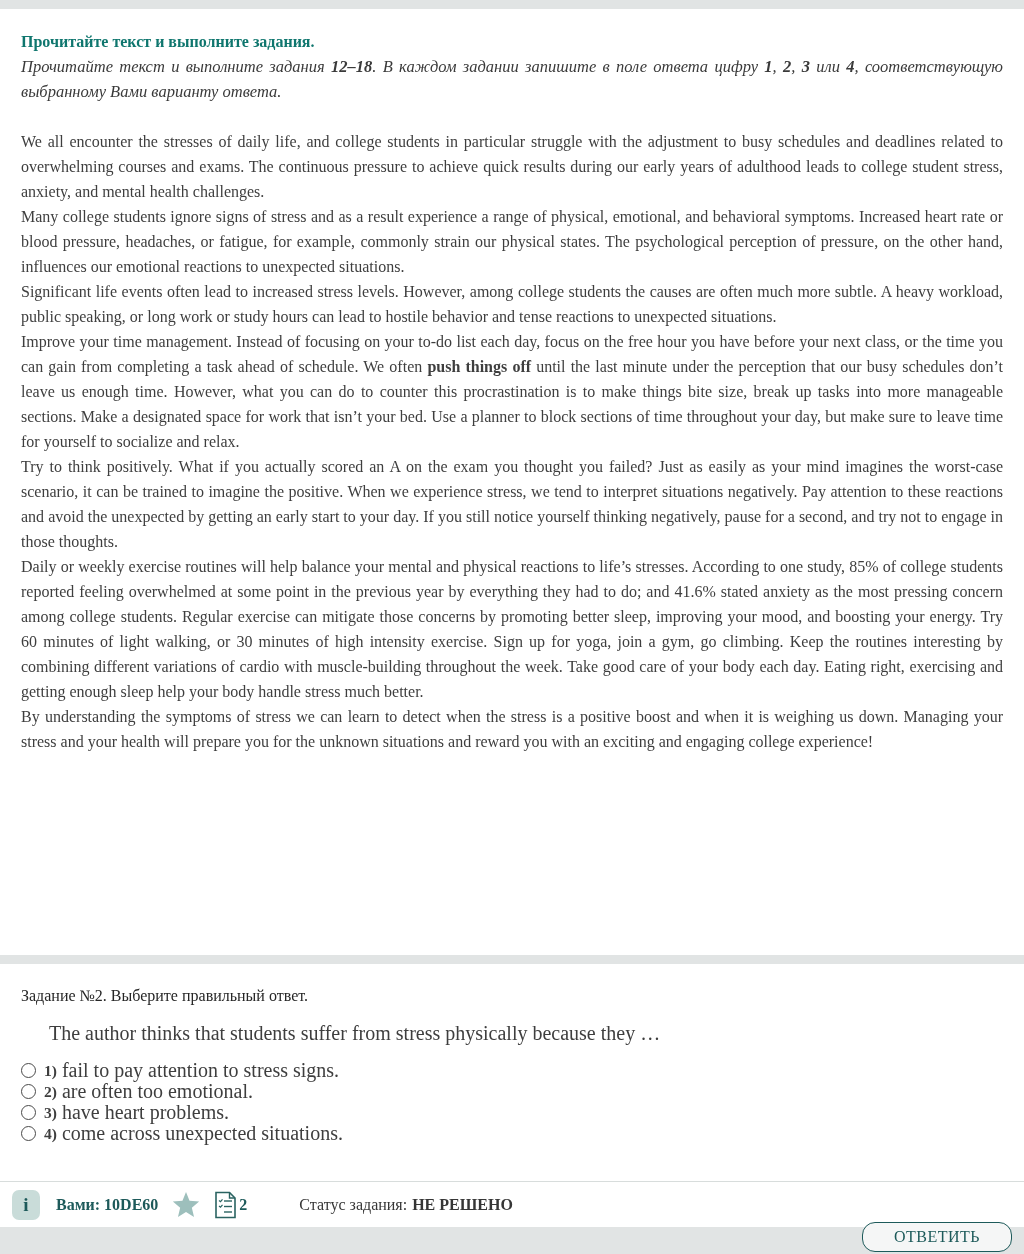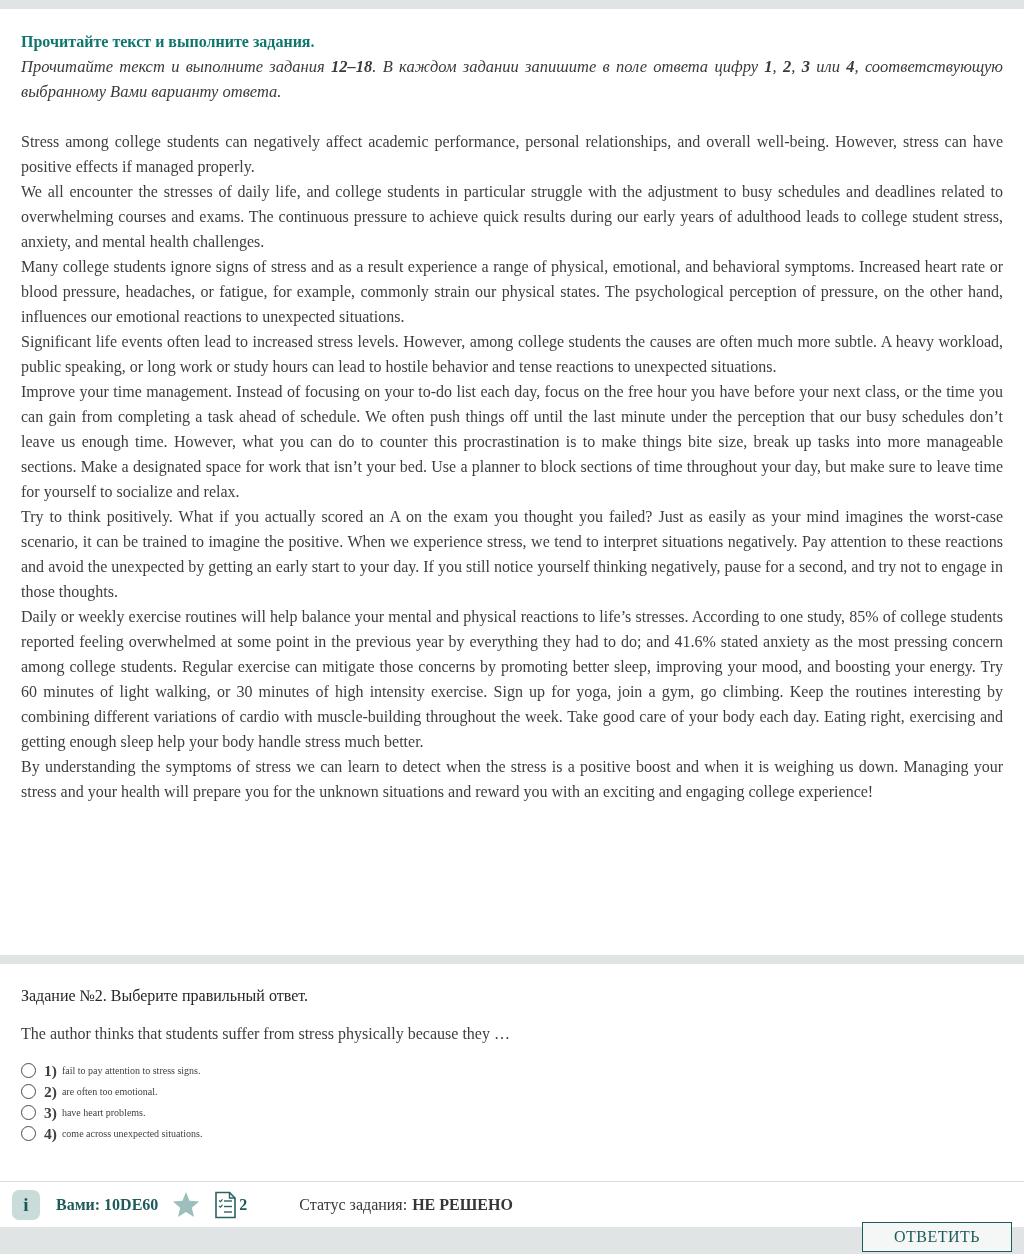--- a/index.html
+++ b/index.html
@@ -30,42 +30,42 @@
 
   .article { margin-top:25px; }
   .article-title {
     font-size:16px; line-height:25px;
     font-weight:700; color:#262626;
   }
   .article p {
     font-size:16px; line-height:25px;
     text-align:justify;
   }
-  .article p .bd { font-weight:400;margin-top:16px; }
+  .article p .bd { font-weight:700;margin-top:16px; }
 
   .section-separator {
     position:absolute; left:0; top:955px;
     width:100%; height:9px;
   }
 
   .task-section { position:absolute; left:21px; right:21px; top:983px; }
   .task-heading {
     font-size:16px; line-height:25px;
     font-weight:400; color:#262626;
   }
-  .task-question { margin-top:13px; font-size:16px; line-height:25px; }
+  .task-question { margin-top:13px; font-size:20px; line-height:25px;margin-left:28px; }
   .options { margin-top:14px; }
   .option-row { display:flex; align-items:center; height:21px; cursor:pointer; }
   .radio {
     width:15px; height:15px; flex:0 0 15px;
     border:1.5px solid #4a4a4a; border-radius:50%;
     background:#fff; margin-right:8px;
   }
   .option-num { font-weight:700; margin-right:5px; font-size:15.5px; }
-  .option-text { font-size:10px; }
+  .option-text { font-size:20px; }
 
   .footer-divider {
     position:absolute; left:0; right:0; top:1181px;
     border-top:1px solid #d8dddc;
   }
   .footer-bar {
     position:absolute; left:12px; right:12px; top:1182px; height:45px;
     display:flex; align-items:center;
   }
   .info-chip {
@@ -90,40 +90,39 @@
   .status-wrap { margin-left:52px; font-size:16px; color:#363636; }
   .status-value { font-weight:700; margin-left:5px; }
 
   .bottom-band {
     position:absolute; left:0; top:1227px;
     width:100%; height:27px;
   }
   .answer-btn {
     position:absolute; right:12px; top:1222px;
     width:150px; height:30px;
-    border:1.5px solid var(--accent,#1d5a5a); border-radius:0;
+    border:1.5px solid var(--accent,#1d5a5a); border-radius:13px;
     background:#f5f6f6;
     color:var(--accent,#1d5a5a);
     font-family:"Liberation Serif", serif;
     font-size:16px; letter-spacing:0.5px;
     cursor:pointer;
   }
 </style>
 </head>
 <body>
 
 <div class="band top-band"></div>
 
 <div class="page-inner">
   <div class="intro-heading">Прочитайте текст и выполните задания.</div>
 
   <div class="instruction"><span>Прочитайте текст и выполните задания </span><span class="bd">12–18</span><span>. В каждом задании запишите в поле ответа цифру </span><span class="bd">1</span><span>, </span><span class="bd">2</span><span>, </span><span class="bd">3</span><span> или </span><span class="bd">4</span><span>, соответствующую выбранному Вами варианту ответа.</span></div>
 
   <div class="article">
-    <p>Stress among college students can negatively affect academic performance, personal relationships, and overall well-being. However, stress can have positive effects if managed properly.</p>
     <p>We all encounter the stresses of daily life, and college students in particular struggle with the adjustment to busy schedules and deadlines related to overwhelming courses and exams. The continuous pressure to achieve quick results during our early years of adulthood leads to college student stress, anxiety, and mental health challenges.</p>
     <p>Many college students ignore signs of stress and as a result experience a range of physical, emotional, and behavioral symptoms. Increased heart rate or blood pressure, headaches, or fatigue, for example, commonly strain our physical states. The psychological perception of pressure, on the other hand, influences our emotional reactions to unexpected situations.</p>
     <p>Significant life events often lead to increased stress levels. However, among college students the causes are often much more subtle. A heavy workload, public speaking, or long work or study hours can lead to hostile behavior and tense reactions to unexpected situations.</p>
     <p><span>Improve your time management. Instead of focusing on your to-do list each day, focus on the free hour you have before your next class, or the time you can gain from completing a task ahead of schedule. We often </span><span class="bd">push things off</span><span> until the last minute under the perception that our busy schedules don’t leave us enough time. However, what you can do to counter this procrastination is to make things bite size, break up tasks into more manageable sections. Make a designated space for work that isn’t your bed. Use a planner to block sections of time throughout your day, but make sure to leave time for yourself to socialize and relax.</span></p>
     <p>Try to think positively. What if you actually scored an A on the exam you thought you failed? Just as easily as your mind imagines the worst-case scenario, it can be trained to imagine the positive. When we experience stress, we tend to interpret situations negatively. Pay attention to these reactions and avoid the unexpected by getting an early start to your day. If you still notice yourself thinking negatively, pause for a second, and try not to engage in those thoughts.</p>
     <p>Daily or weekly exercise routines will help balance your mental and physical reactions to life’s stresses. According to one study, 85% of college students reported feeling overwhelmed at some point in the previous year by everything they had to do; and 41.6% stated anxiety as the most pressing concern among college students. Regular exercise can mitigate those concerns by promoting better sleep, improving your mood, and boosting your energy. Try 60 minutes of light walking, or 30 minutes of high intensity exercise. Sign up for yoga, join a gym, go climbing. Keep the routines interesting by combining different variations of cardio with muscle-building throughout the week. Take good care of your body each day. Eating right, exercising and getting enough sleep help your body handle stress much better.</p>
     <p>By understanding the symptoms of stress we can learn to detect when the stress is a positive boost and when it is weighing us down. Managing your stress and your health will prepare you for the unknown situations and reward you with an exciting and engaging college experience!</p>
   </div>
 </div>
 

